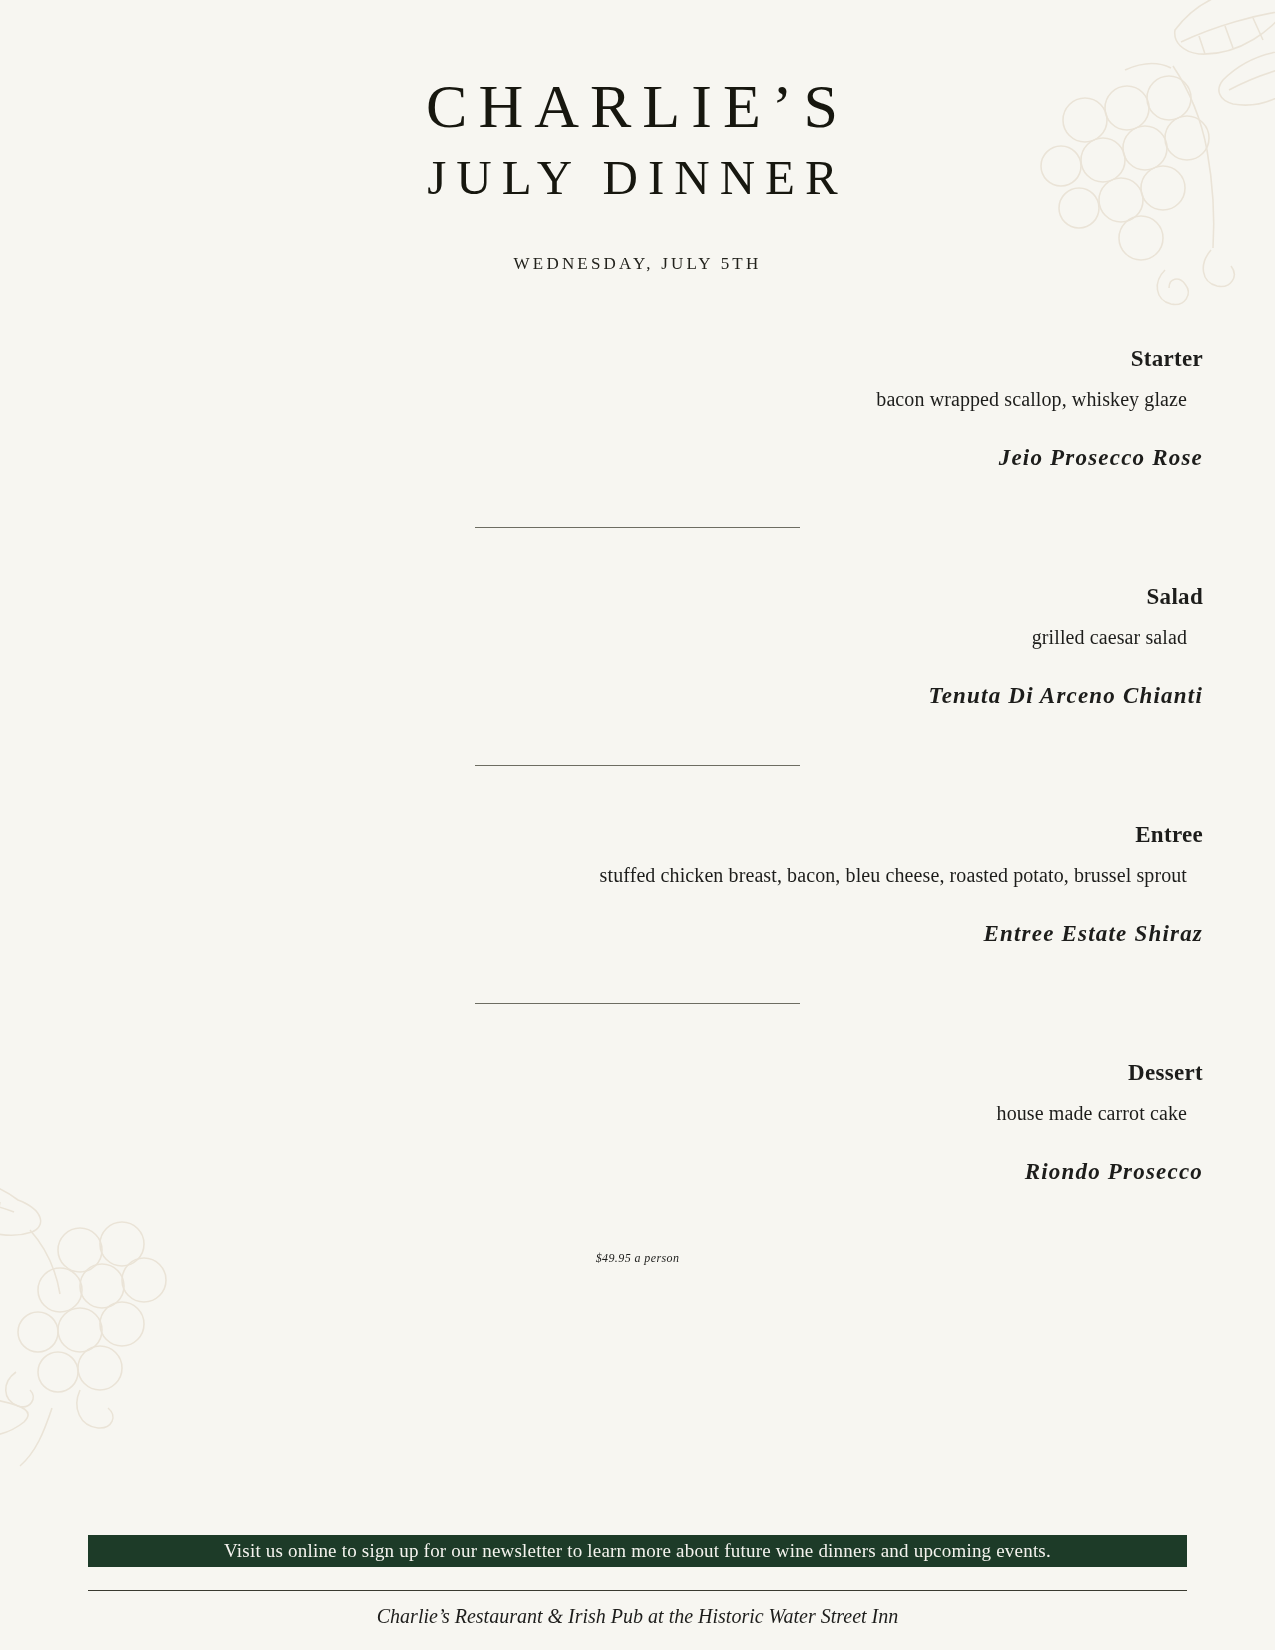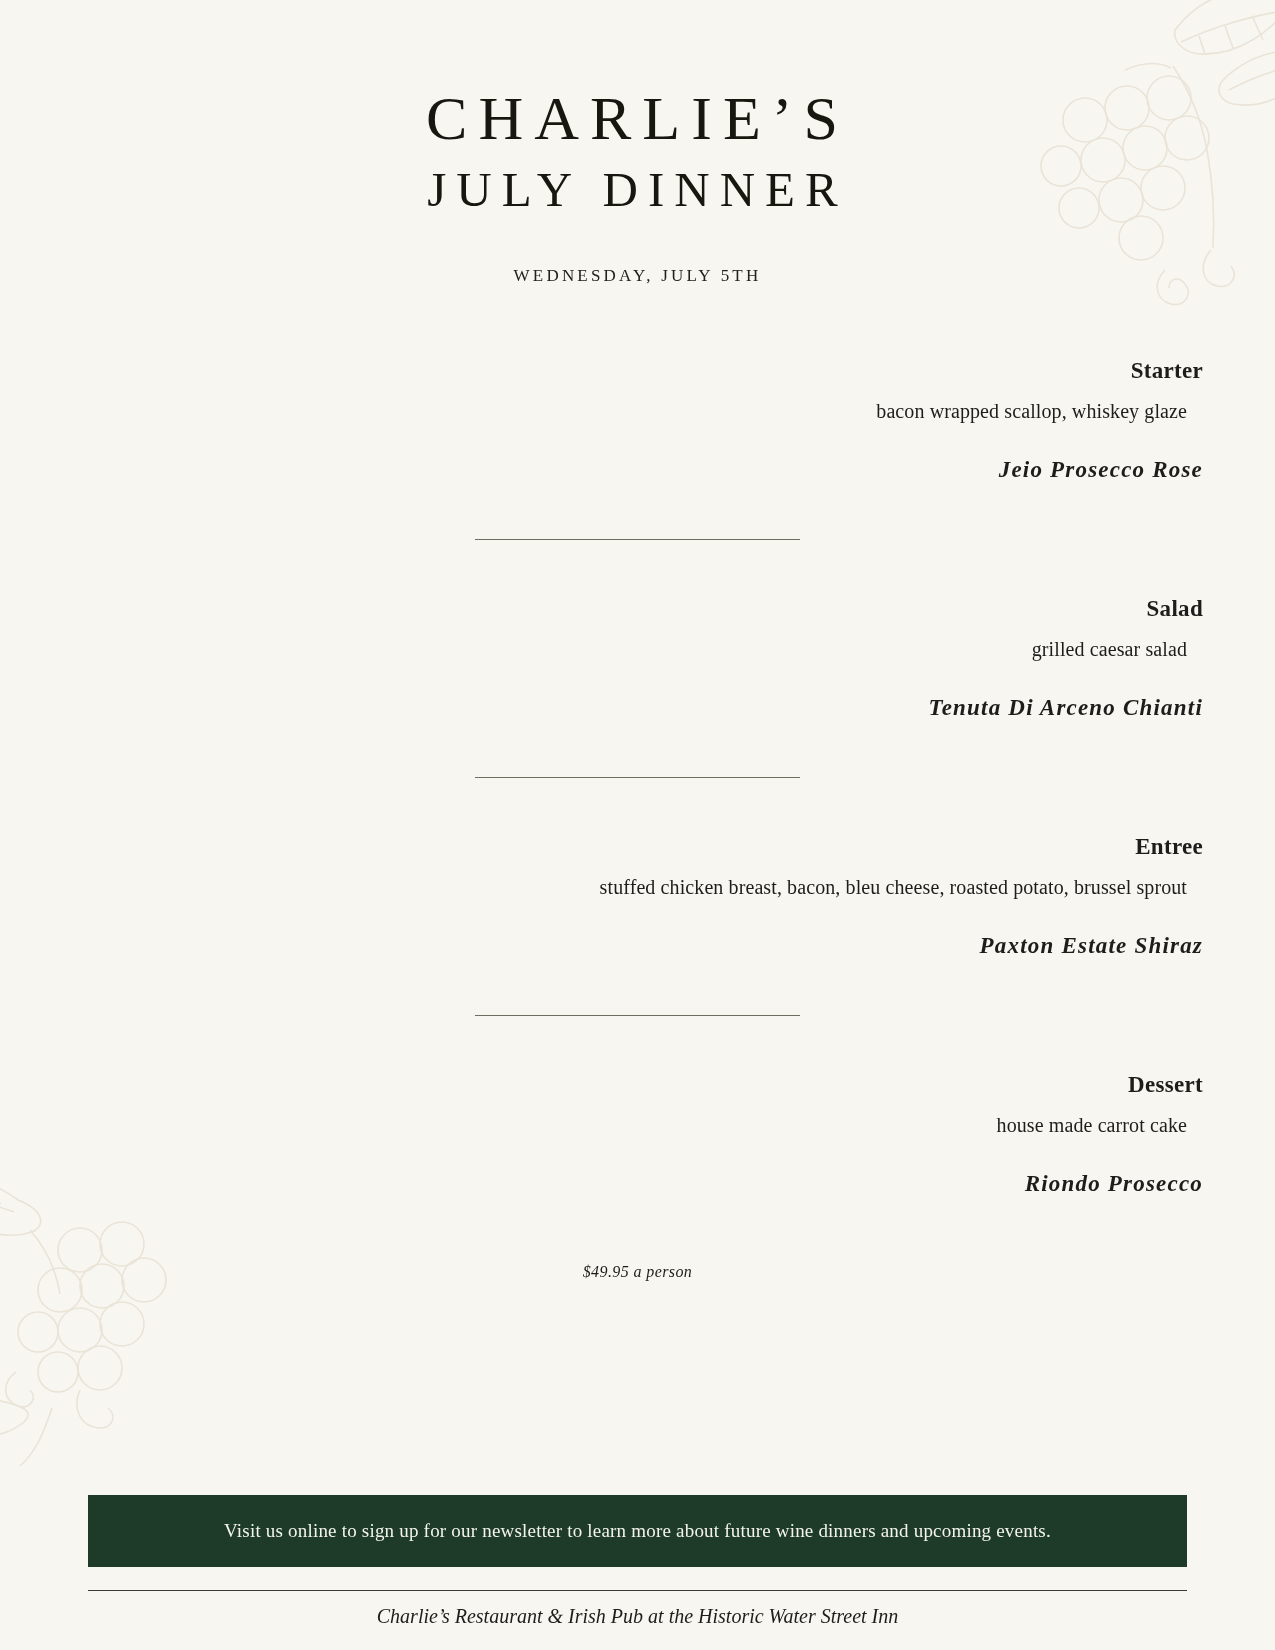--- a/index.html
+++ b/index.html
@@ -32,21 +32,21 @@
     bottom: 180px;
     left: -40px;
     width: 300px;
     height: 330px;
   }
 
   
   .page {
     position: relative;
     z-index: 2;
-    padding: 12px 72px;
+    padding: 0 72px;
     box-sizing: border-box;
     height: 100%;
   }
   .title-block {
     text-align: center;
     padding-top: 74px;
   }
   .title-main {
     font-size: 62px;
     letter-spacing: 11px;
@@ -100,40 +100,40 @@
     width: 325px;
     height: 1px;
     background: #6d6d62;
     margin: 56px auto 56px auto;
     border: 0;
   }
 
   .price {
     text-align: center;
     font-style: italic;
-    font-size: 16px;
+    font-size: 12px;
     margin-top: 66px;
     letter-spacing: 0.4px;
   }
 
   
   .footer {
     position: absolute;
     left: 0;
     right: 0;
     bottom: 0;
     z-index: 3;
   }
   .banner {
     background: #1d3b28;
     color: #f4f3ee;
     text-align: center;
     font-size: 19px;
     letter-spacing: 0.2px;
-    padding: 25px 10px;
+    padding: 5px 10px;
     margin: 0 88px;
   }
   .rule {
     height: 1px;
     background: #3a3a30;
     margin: 23px 88px 0 88px;
   }
   .footer-lines {
     text-align: center;
     padding: 14px 0 22px 0;
@@ -232,21 +232,21 @@
       <p class="course-name">Salad</p>
       <p class="course-desc">grilled caesar salad</p>
       <p class="course-wine">Tenuta Di Arceno Chianti</p>
     </div>
 
     <hr class="divider">
 
     <div class="course">
       <p class="course-name">Entree</p>
       <p class="course-desc">stuffed chicken breast, bacon, bleu cheese, roasted potato, brussel sprout</p>
-      <p class="course-wine">Paxton Estate Shiraz</p>
+      <p class="course-wine">Entree Estate Shiraz</p>
     </div>
 
     <hr class="divider">
 
     <div class="course">
       <p class="course-name">Dessert</p>
       <p class="course-desc">house made carrot cake</p>
       <p class="course-wine">Riondo Prosecco</p>
     </div>
 

